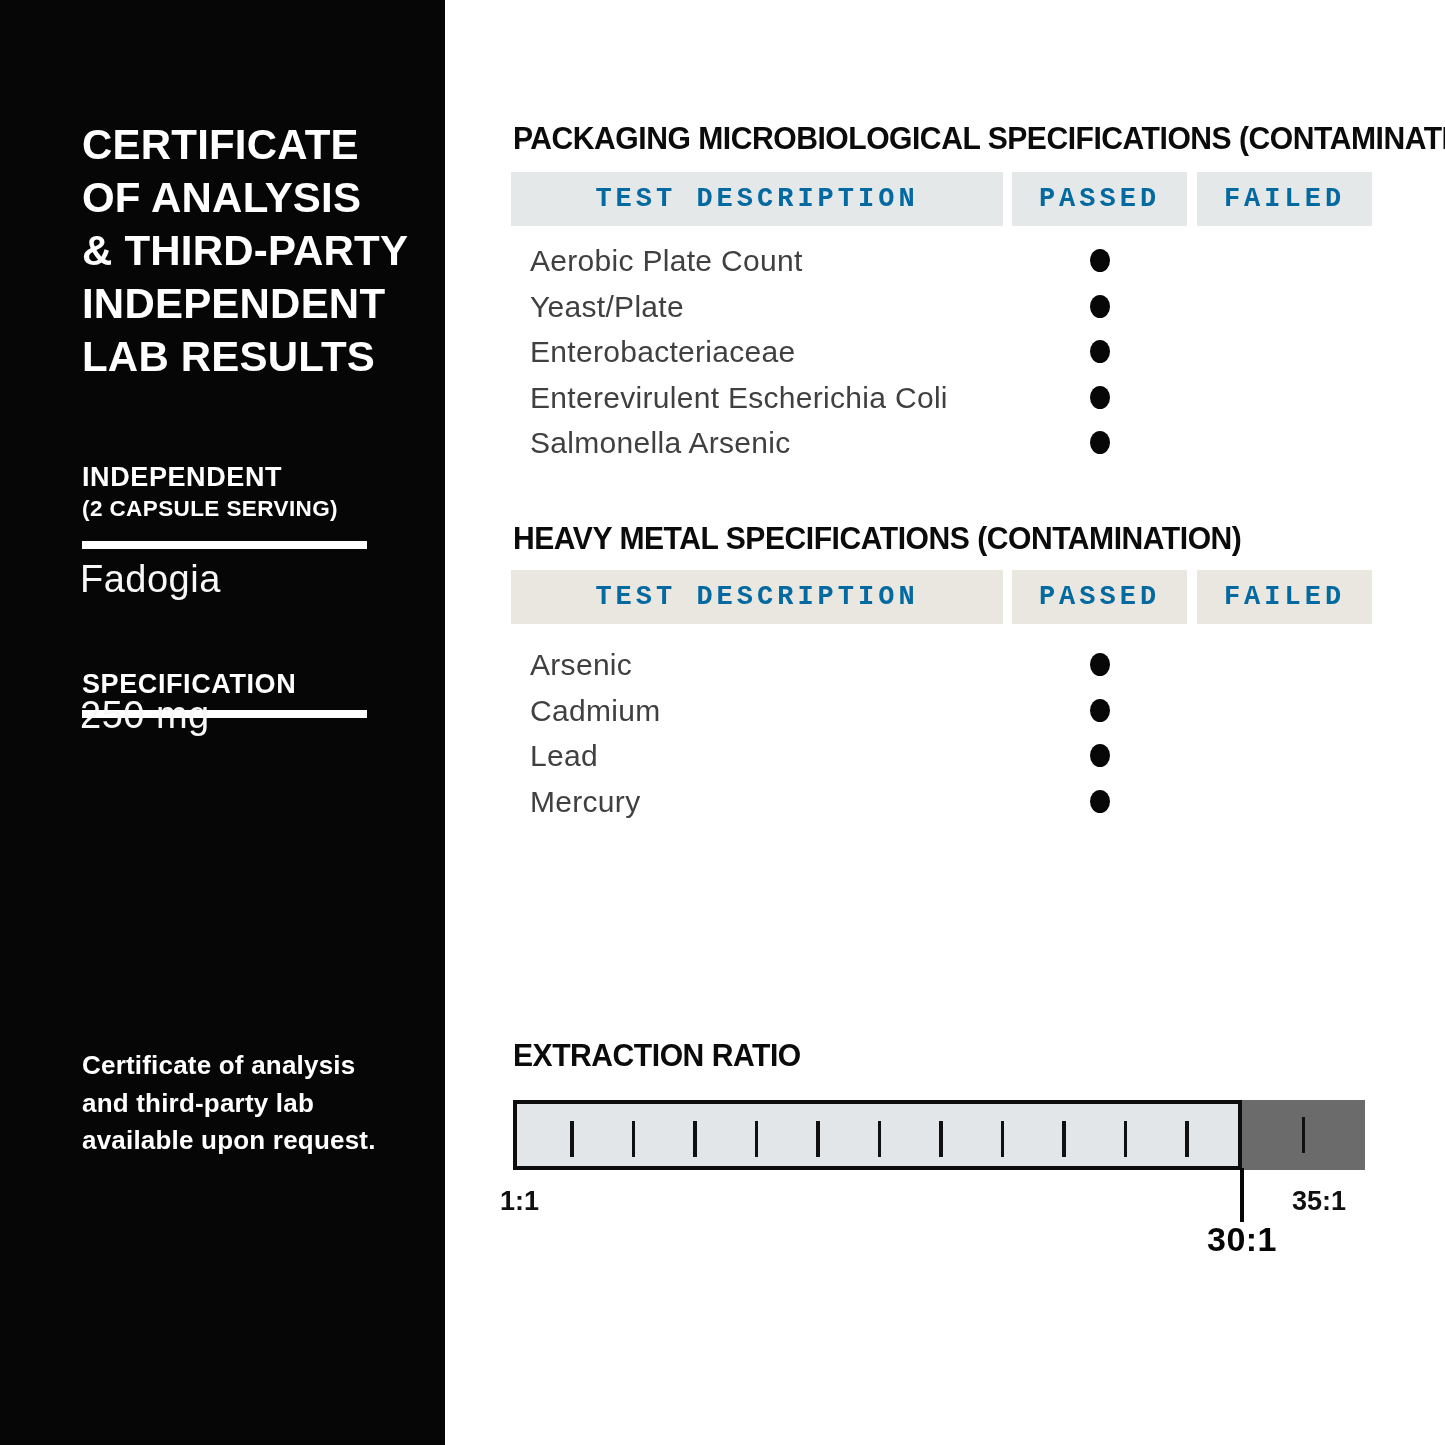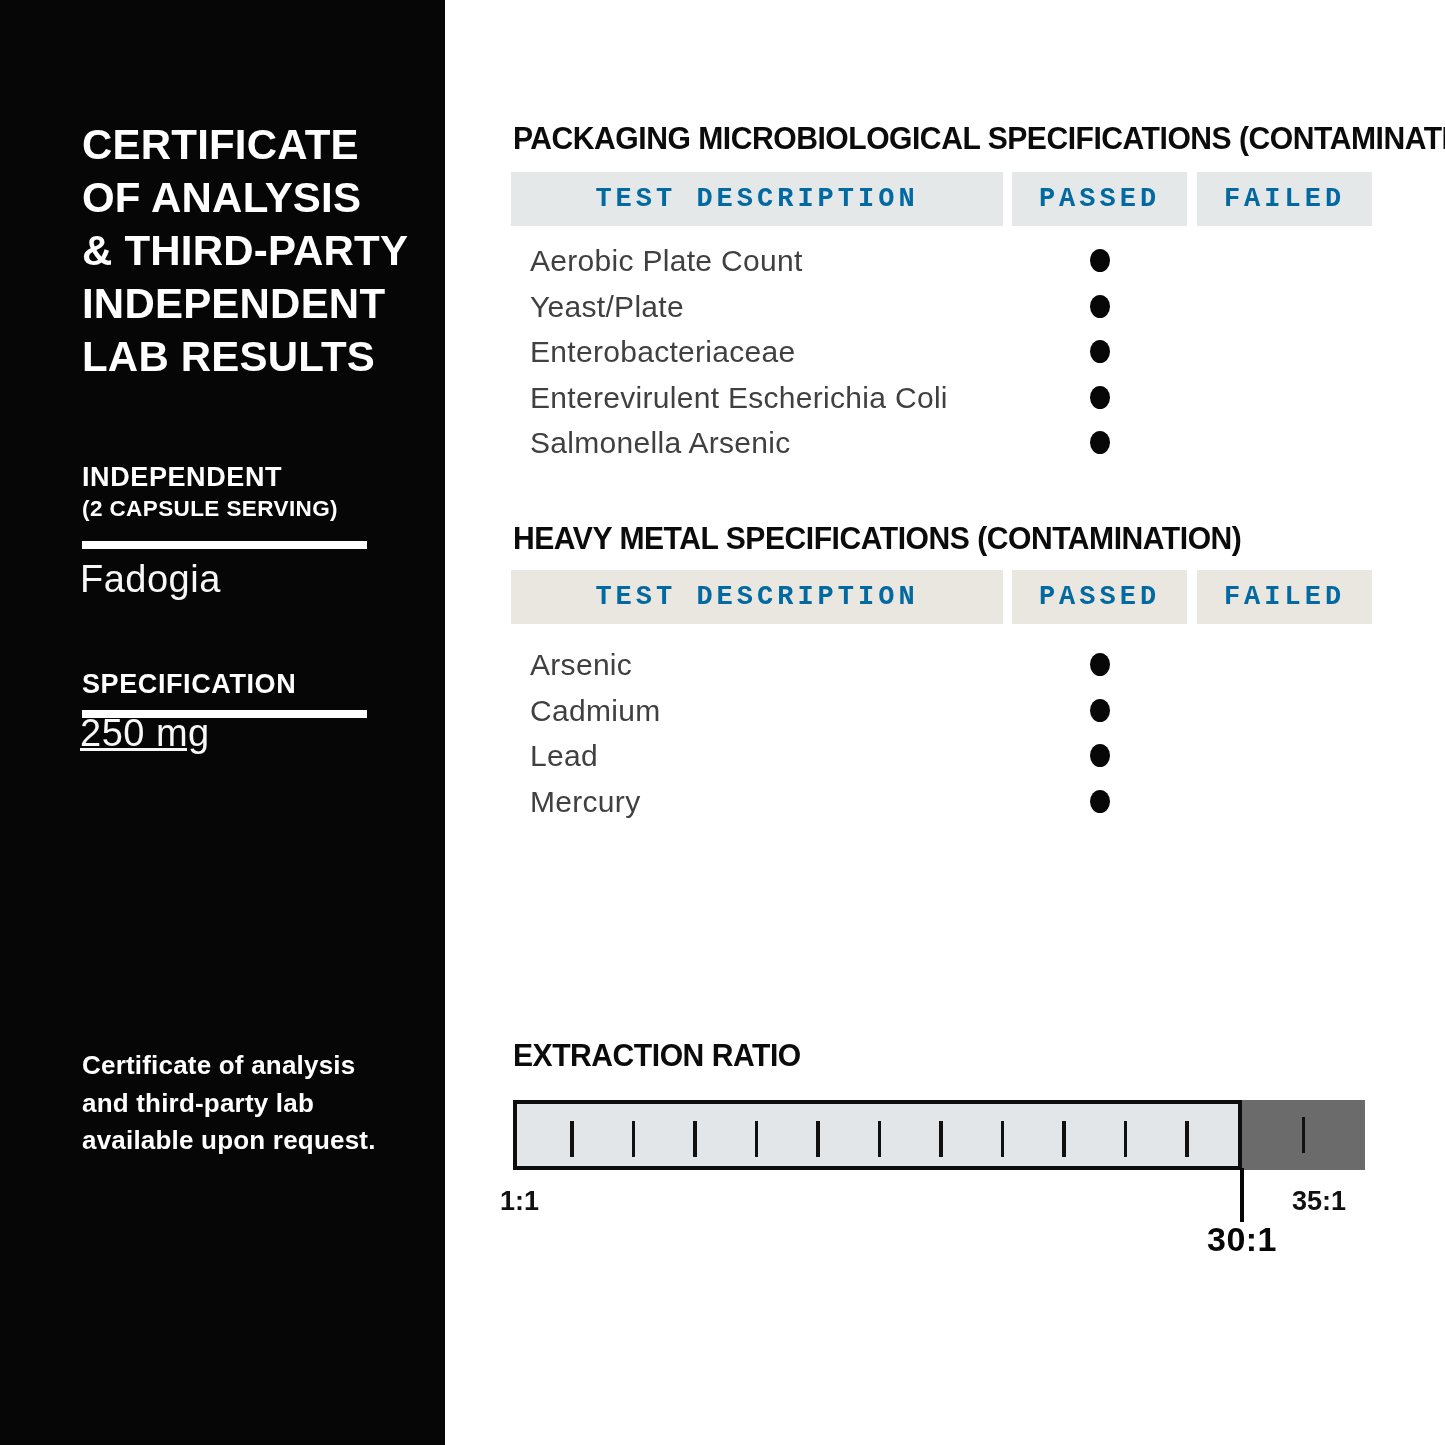--- a/index.html
+++ b/index.html
@@ -64,21 +64,21 @@
       <div>LAB RESULTS</div>
     </div>
 
     <div class="side-label" style="top:461px;">INDEPENDENT</div>
     <div class="side-sublabel" style="top:495px;">(2 CAPSULE SERVING)</div>
     <div class="side-rule" style="top:541px;"></div>
     <div class="side-value" style="top:556px;">Fadogia</div>
 
     <div class="side-label" style="top:668px;">SPECIFICATION</div>
     <div class="side-rule" style="top:710px;"></div>
-    <div class="side-value" style="top:710px;text-decoration:underline;">250 mg</div>
+    <div class="side-value" style="top:692px;">250 mg</div>
 
     <div class="side-note">
       <div>Certificate of analysis</div>
       <div>and third-party lab</div>
       <div>available upon request.</div>
     </div>
   </div>
 
   <div class="h-section" style="top:120px;">PACKAGING MICROBIOLOGICAL SPECIFICATIONS (CONTAMINATION)</div>
   <div class="t1">

